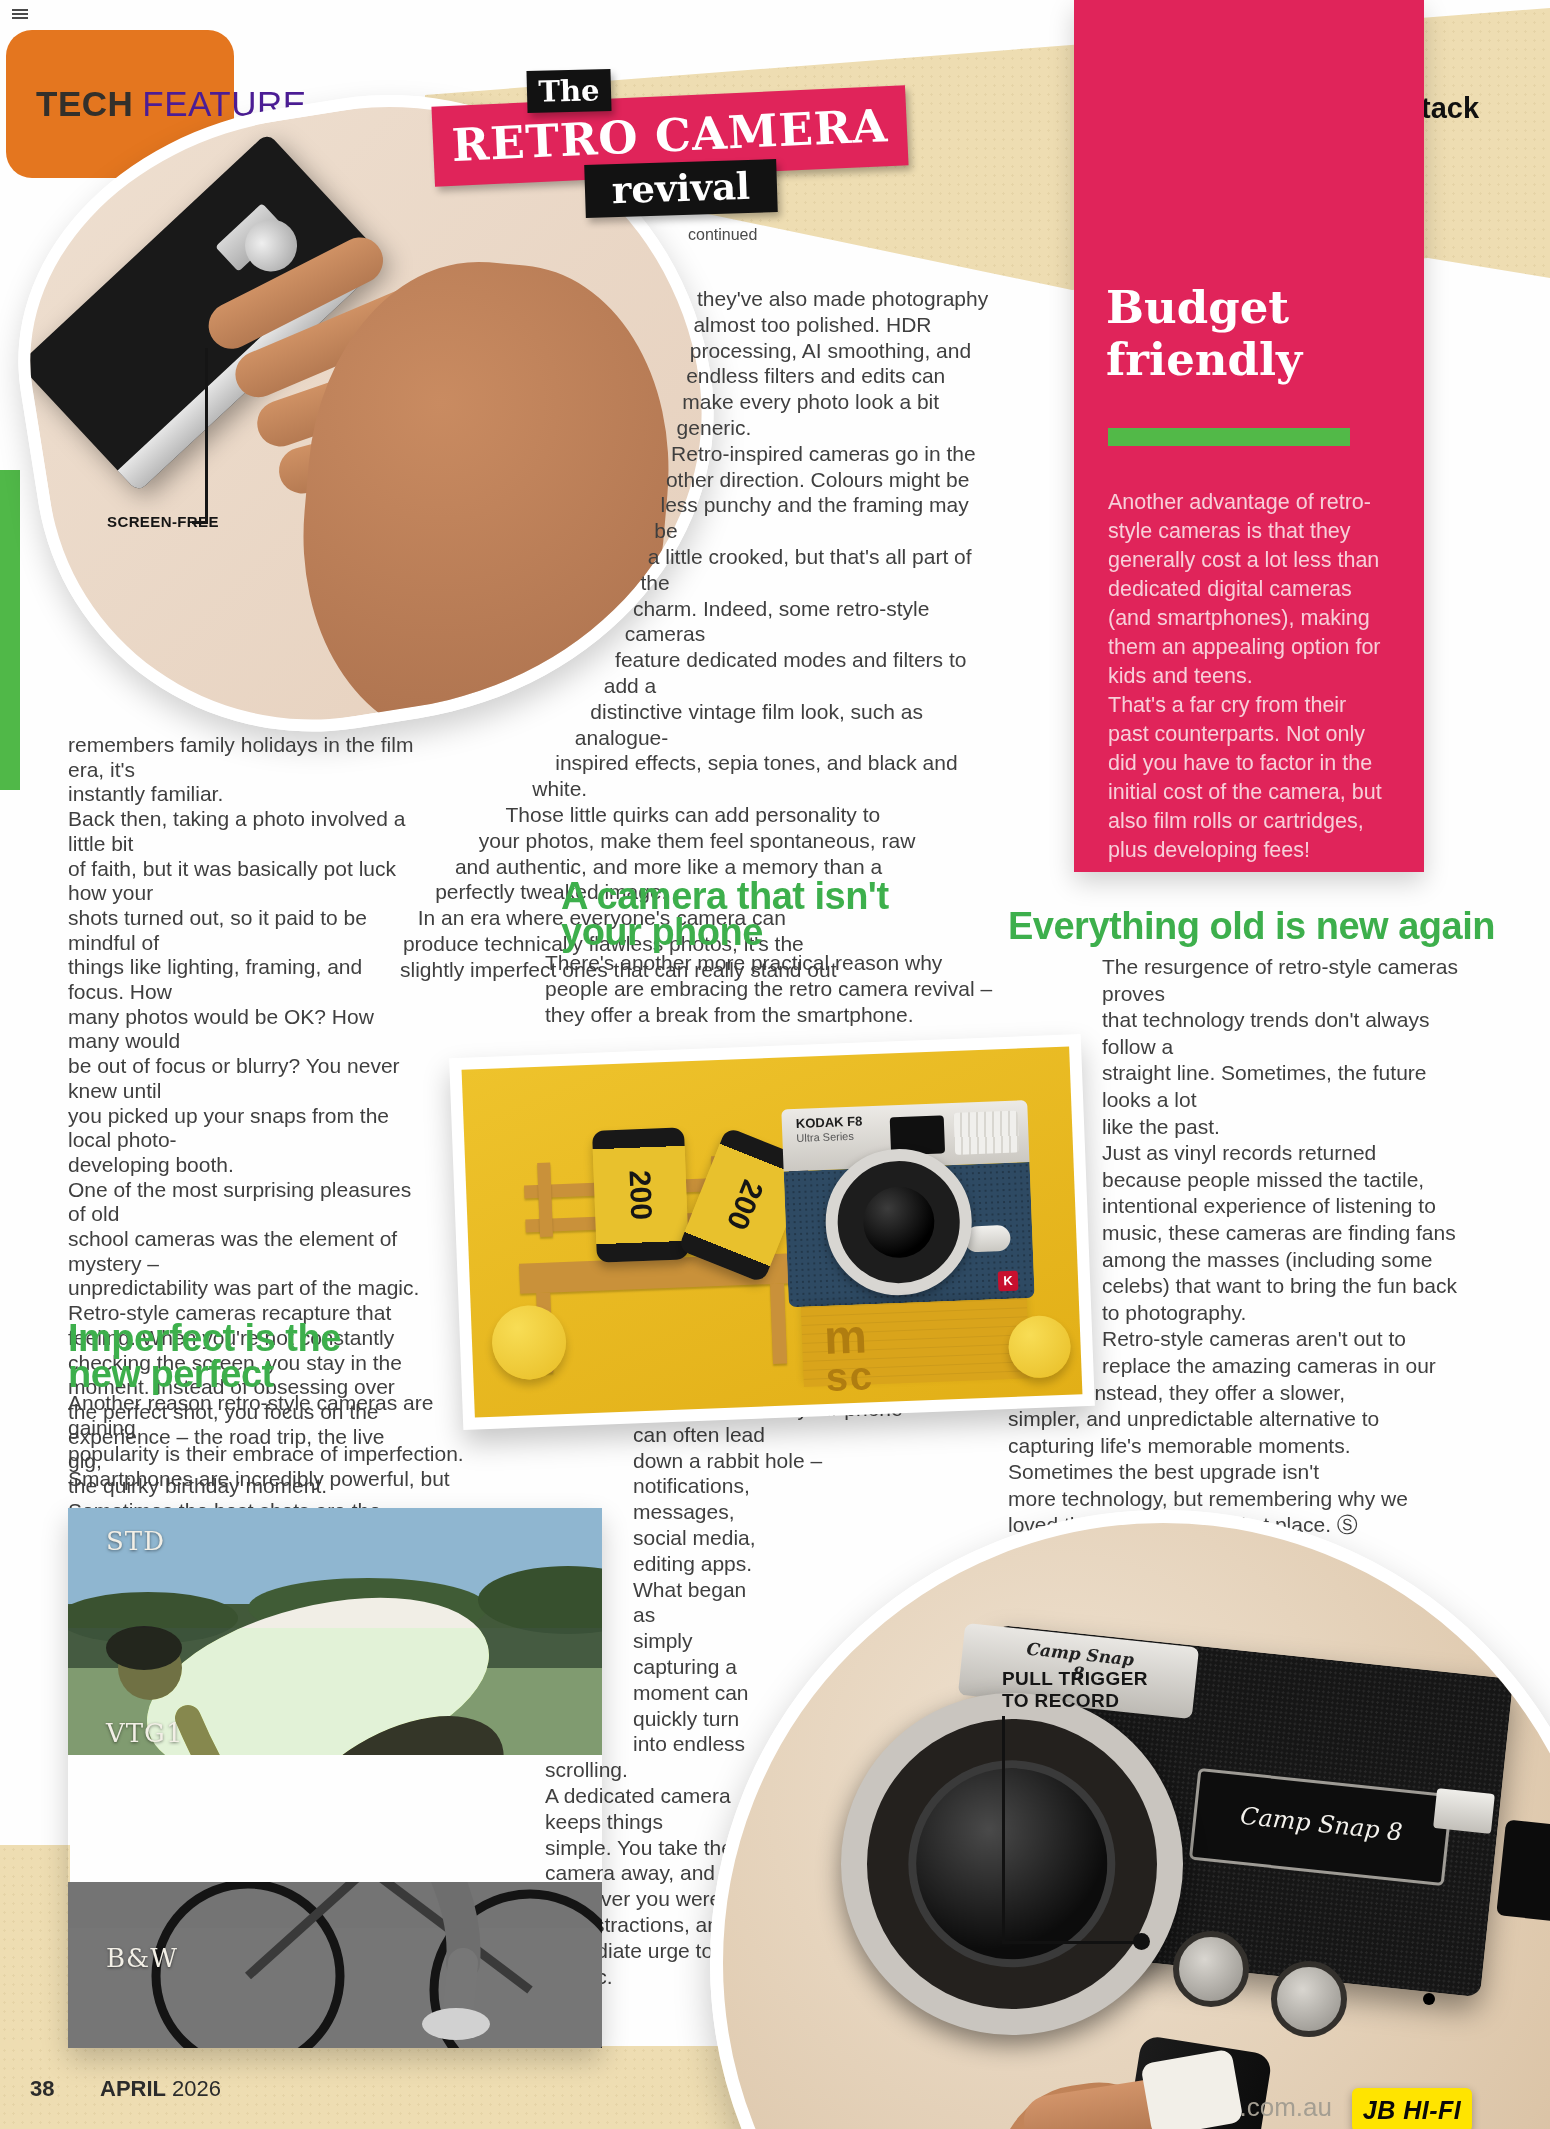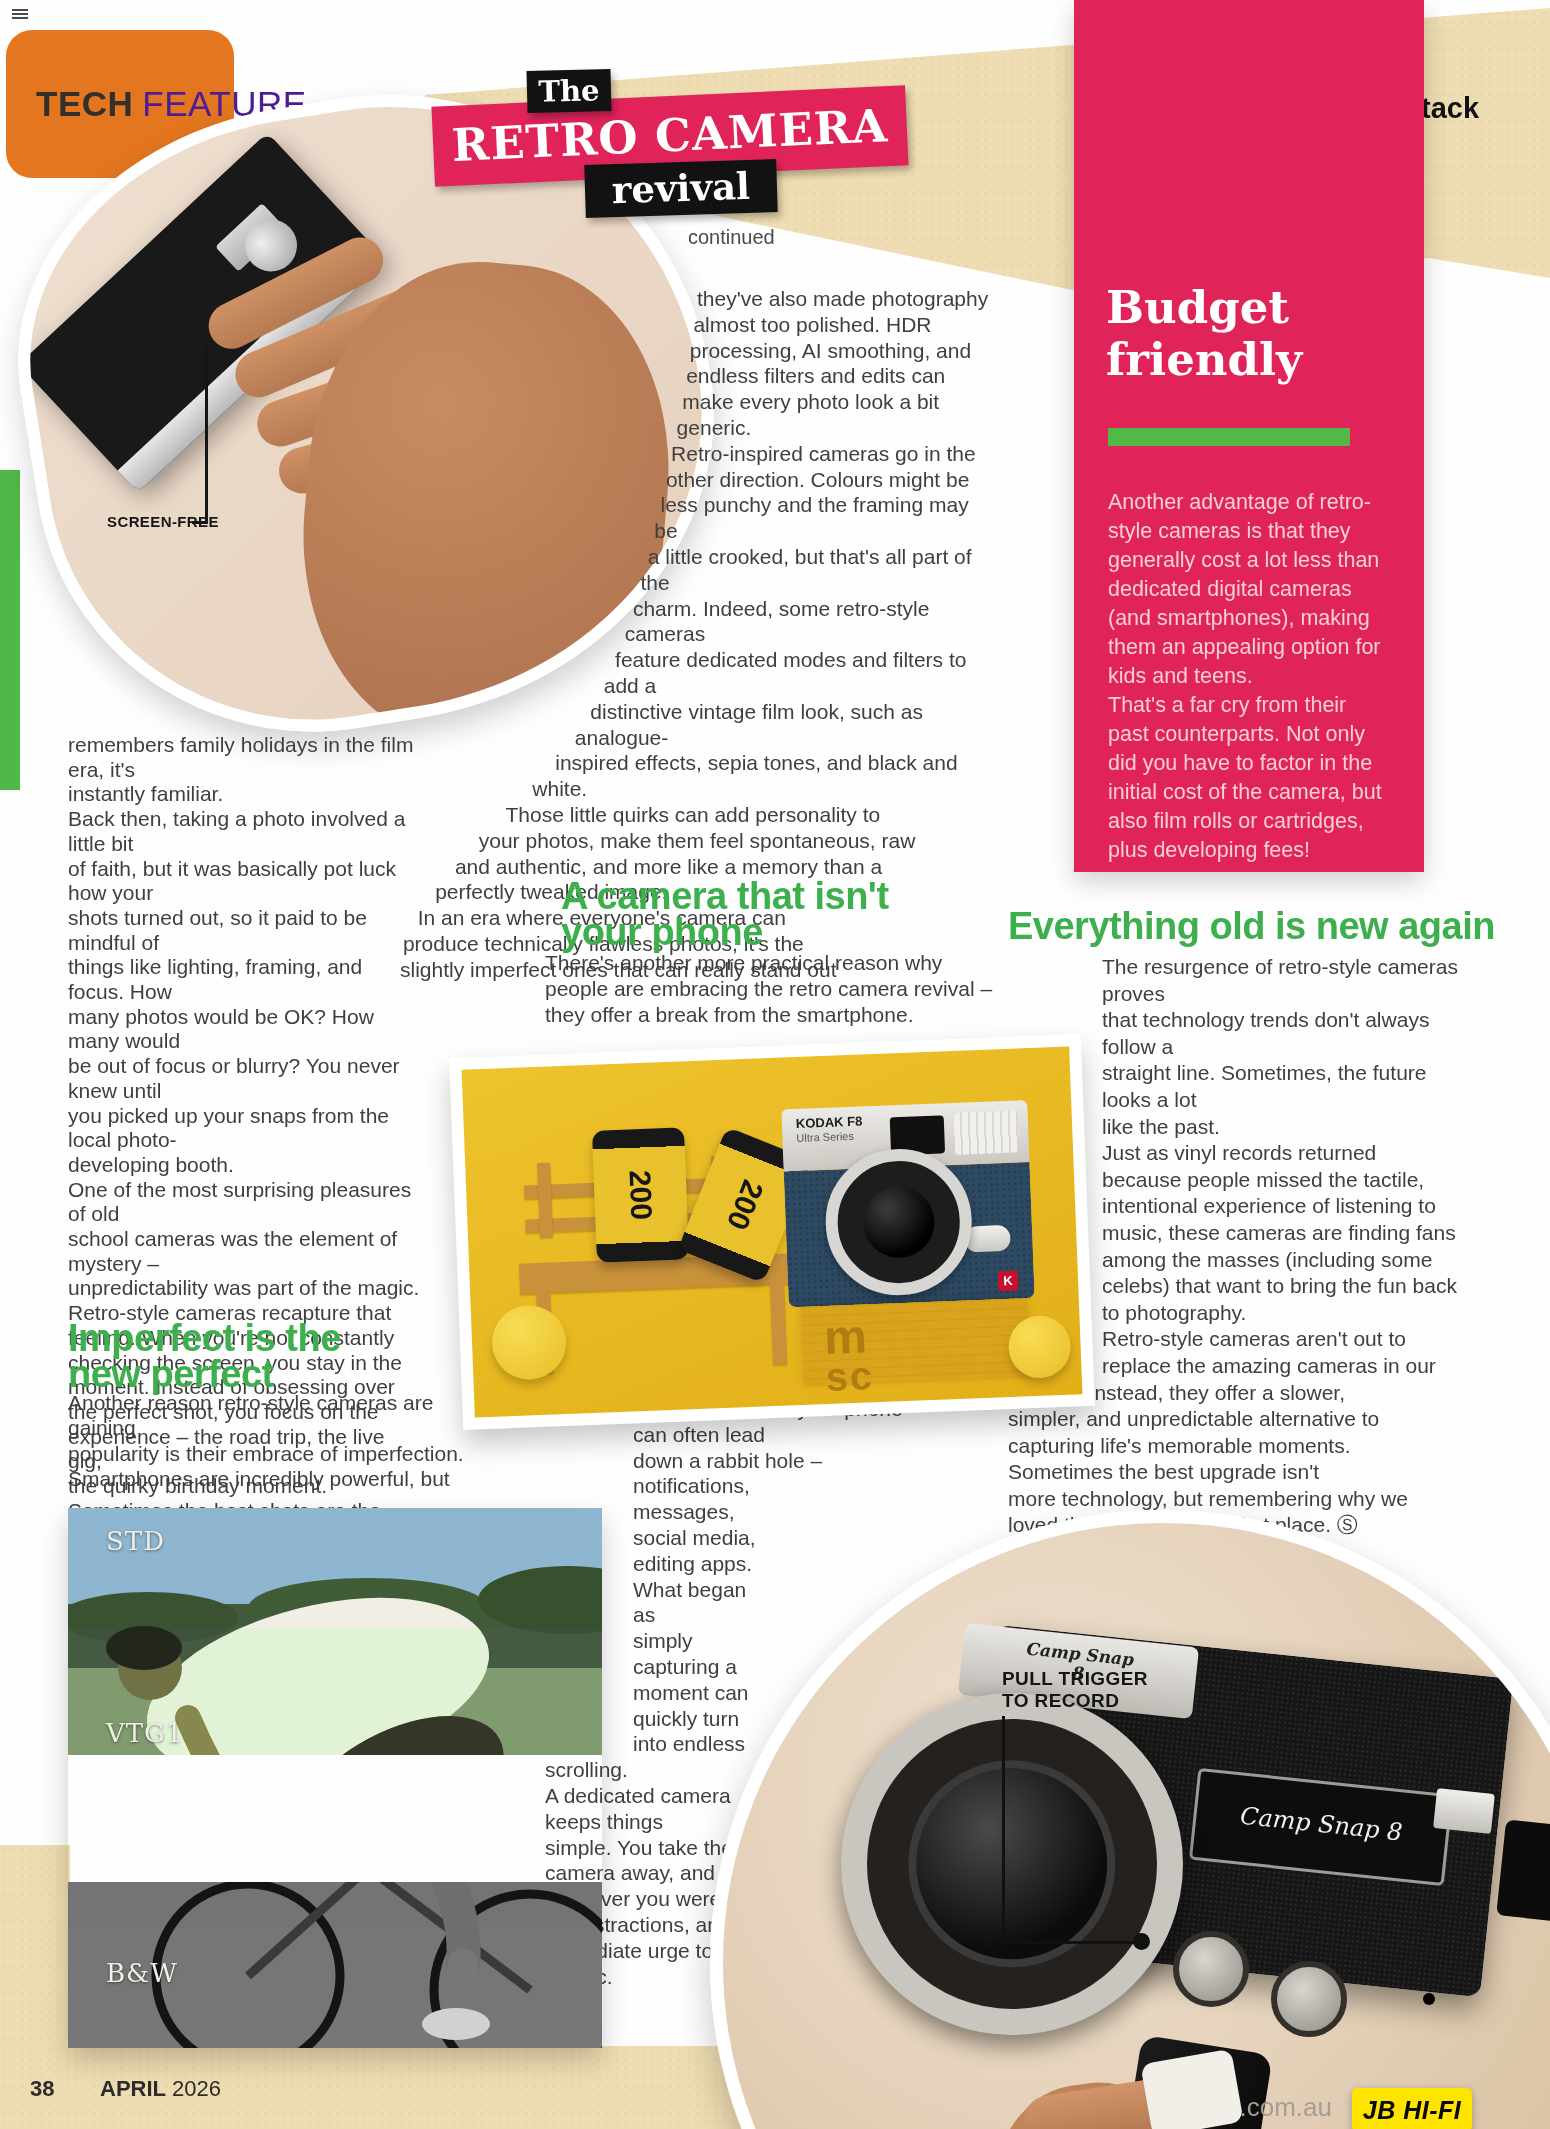--- a/index.html
+++ b/index.html
@@ -21,21 +21,21 @@
   #tech-chip .t1{color:#33302b;font-weight:800;}
   #tech-chip .t2{color:#4c1d95;font-weight:400;margin-left:9px;}
   #visit-line{left:1160px;top:92px;font-size:29px;color:#2b2b2b;}
   #visit-line b{color:#111;}
   
   .chip{color:#fff;font-family:"DejaVu Serif",serif;font-weight:bold;text-align:center;
         box-shadow:3px 5px 7px rgba(0,0,0,.28);}
   #chip-the{left:527px;top:70px;width:84px;height:42px;background:#121212;font-size:29px;line-height:42px;transform:rotate(-1.5deg);}
   #chip-retro{left:433px;top:96px;width:474px;height:80px;background:#e0245a;font-size:45px;line-height:80px;letter-spacing:1px;transform:rotate(-2.6deg);}
   #chip-revival{left:585px;top:162px;width:192px;height:53px;background:#121212;font-size:37px;line-height:53px;transform:rotate(-1.8deg);}
-  #continued{left:688px;top:226px;font-size:20px;color:#4a4a4a;}
+  #continued{left:688px;top:226px;font-size:16px;color:#4a4a4a;}
   
   #hero{left:28px;top:98px;width:660px;height:600px;background:linear-gradient(145deg,#eedfd0,#e6d0bd);
         border:12px solid #fff;border-radius:48% 52% 55% 45% / 42% 58% 52% 48%;
         transform:rotate(-9deg);overflow:hidden;box-shadow:0 14px 30px rgba(0,0,0,.18);}
   #hero .cam-body{position:absolute;left:10px;top:90px;width:340px;height:175px;background:#191919;border-radius:10px;transform:rotate(-34deg);box-shadow:0 10px 24px rgba(0,0,0,.35);}
   #hero .cam-silver{position:absolute;left:0;bottom:0;width:100%;height:30px;background:linear-gradient(#e6e6e6,#b9b9b9);border-radius:0 0 10px 10px;}
   #hero .cam-screen{position:absolute;right:52px;top:48px;width:64px;height:34px;background:linear-gradient(#d7d7d7,#aeaeae);border-radius:4px;}
   #hero .cam-knob{position:absolute;left:232px;top:96px;width:52px;height:52px;background:radial-gradient(circle at 40% 35%,#efefef,#9b9b9b);border-radius:50%;transform:rotate(-34deg);}
   #hero .palm{position:absolute;left:250px;top:170px;width:360px;height:480px;border-radius:45%;transform:rotate(14deg);background:radial-gradient(circle at 35% 30%,#c98b61,#a96f4c);}
   #hero .finger{position:absolute;height:46px;border-radius:24px;background:linear-gradient(#cf9164,#b57a52);}
@@ -364,21 +364,21 @@
     <div class="band" id="b2">
         <svg width="534" height="540">
           <use href="#scene"></use>
         </svg>
       <span class="bandlabel" style="top:90px;">VTG1</span>
       </div>
     <div class="band" id="b4">
         <svg width="534" height="540">
           <use href="#scene"></use>
         </svg>
-      <span class="bandlabel" style="top:76px;">B&amp;W</span>
+      <span class="bandlabel" style="top:61px;">B&amp;W</span>
       </div>
   </div>
 
   <div class="abs" id="camcircle">
     <div class="cc body"></div>
     <div class="cc vf2"></div>
     <div class="cc topplate"><span>Camp Snap</span><br><span>8</span></div>
     <div class="cc sideplate">Camp Snap 8</div>
     <div class="cc counter"></div>
     <div class="cc lensring">

